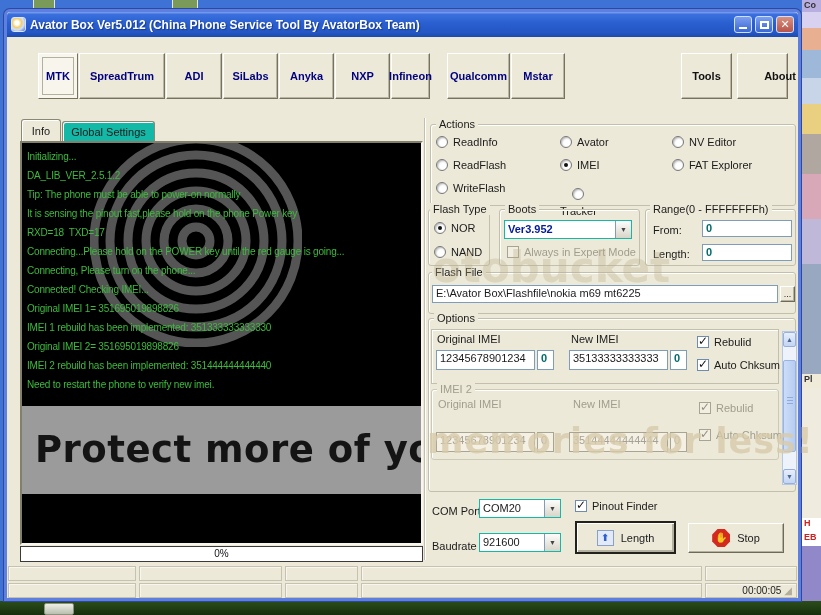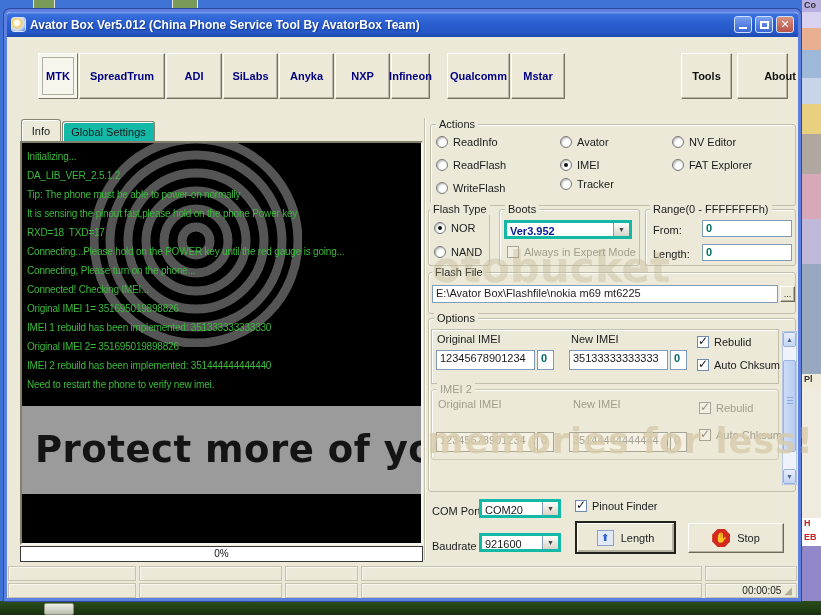--- a/index.html
+++ b/index.html
@@ -63,21 +63,21 @@
   .radio { width:12px; height:12px; border-radius:50%; background:#fff; border:1px solid #777; box-shadow:inset 1px 1px 2px rgba(0,0,0,.3); position:relative; flex:none; }
   .radio.sel::after { content:''; position:absolute; left:3px; top:3px; width:4px; height:4px; border-radius:50%; background:#111; }
   .cb { width:12px; height:12px; background:#fff; border:1px solid #6f8cae; position:relative; flex:none; }
   .cb.checked::after { content:'✓'; position:absolute; left:0; top:-3px; font-size:12px; font-weight:bold; color:#111; }
   .cb.disabled { border-color:#a8a494; background:#f2efe2; }
   .cb.disabled::after { color:#918e7f; }
 
   .field { background:#fff; border:1px solid #7f9db9; font-size:11px; padding:1px 3px; overflow:hidden; white-space:nowrap; }
   .field.teal { color:#006b6b; font-weight:bold; }
   .field.dfield { background:#f4f1e4; color:#a5a195; border-color:#a8a494; }
-  .combo { background:#fff; border:3px solid #14b8a6; display:flex; align-items:stretch; font-size:11px; }
+  .combo { background:#fff; border:1px solid #14b8a6; display:flex; align-items:stretch; font-size:11px; }
   .combo .cval { flex:1; padding:2px 3px; white-space:nowrap; overflow:hidden; }
   .combo .cbtn { width:16px; flex:none; background:linear-gradient(180deg,#fdfdfb,#d8d4c8); border-left:1px solid #7f9db9; color:#444; font-size:7px; display:flex; align-items:center; justify-content:center; }
   .combo.bold .cval { font-weight:bold; color:#001a99; }
 
   .btn3d { background:#ece9d8; border:1px solid; border-color:#fff #6d6a58 #6d6a58 #fff; box-shadow:inset -1px -1px 0 #b5b1a0; display:flex; align-items:center; justify-content:center; gap:7px; font-size:11px; }
   .btn3d.default { border:2px solid #23211b; box-shadow:inset 1px 1px 0 #fff, inset -2px -2px 0 #b5b1a0; }
   .start-ico { width:17px; height:16px; background:#e3eaf7; border:1px solid #8aa0c8; color:#2e5fcf; font-size:10px; line-height:14px; text-align:center; font-weight:bold; }
   .stop-ico { width:18px; height:18px; background:#d42a1e; clip-path:polygon(30% 0,70% 0,100% 30%,100% 70%,70% 100%,30% 100%,0 70%,0 30%); color:#fff; font-size:10px; line-height:18px; text-align:center; }
 
   
@@ -206,21 +206,21 @@
         <span>WriteFlash</span>
       </div>
     <div class="radio-item" style="left:560px; top:136px;">
         <span class="radio"></span>
         <span>Avator</span>
       </div>
     <div class="radio-item" style="left:560px; top:159px;">
         <span class="radio sel"></span>
         <span>IMEI</span>
       </div>
-    <div class="radio-item" style="left:560px; top:178px;">
+    <div class="radio-item" style="left:560px; top:188px;flex-direction:column;">
         <span class="radio"></span>
         <span>Tracker</span>
       </div>
     <div class="radio-item" style="left:672px; top:136px;">
         <span class="radio"></span>
         <span>NV Editor</span>
       </div>
     <div class="radio-item" style="left:672px; top:159px;">
         <span class="radio"></span>
         <span>FAT Explorer</span>

